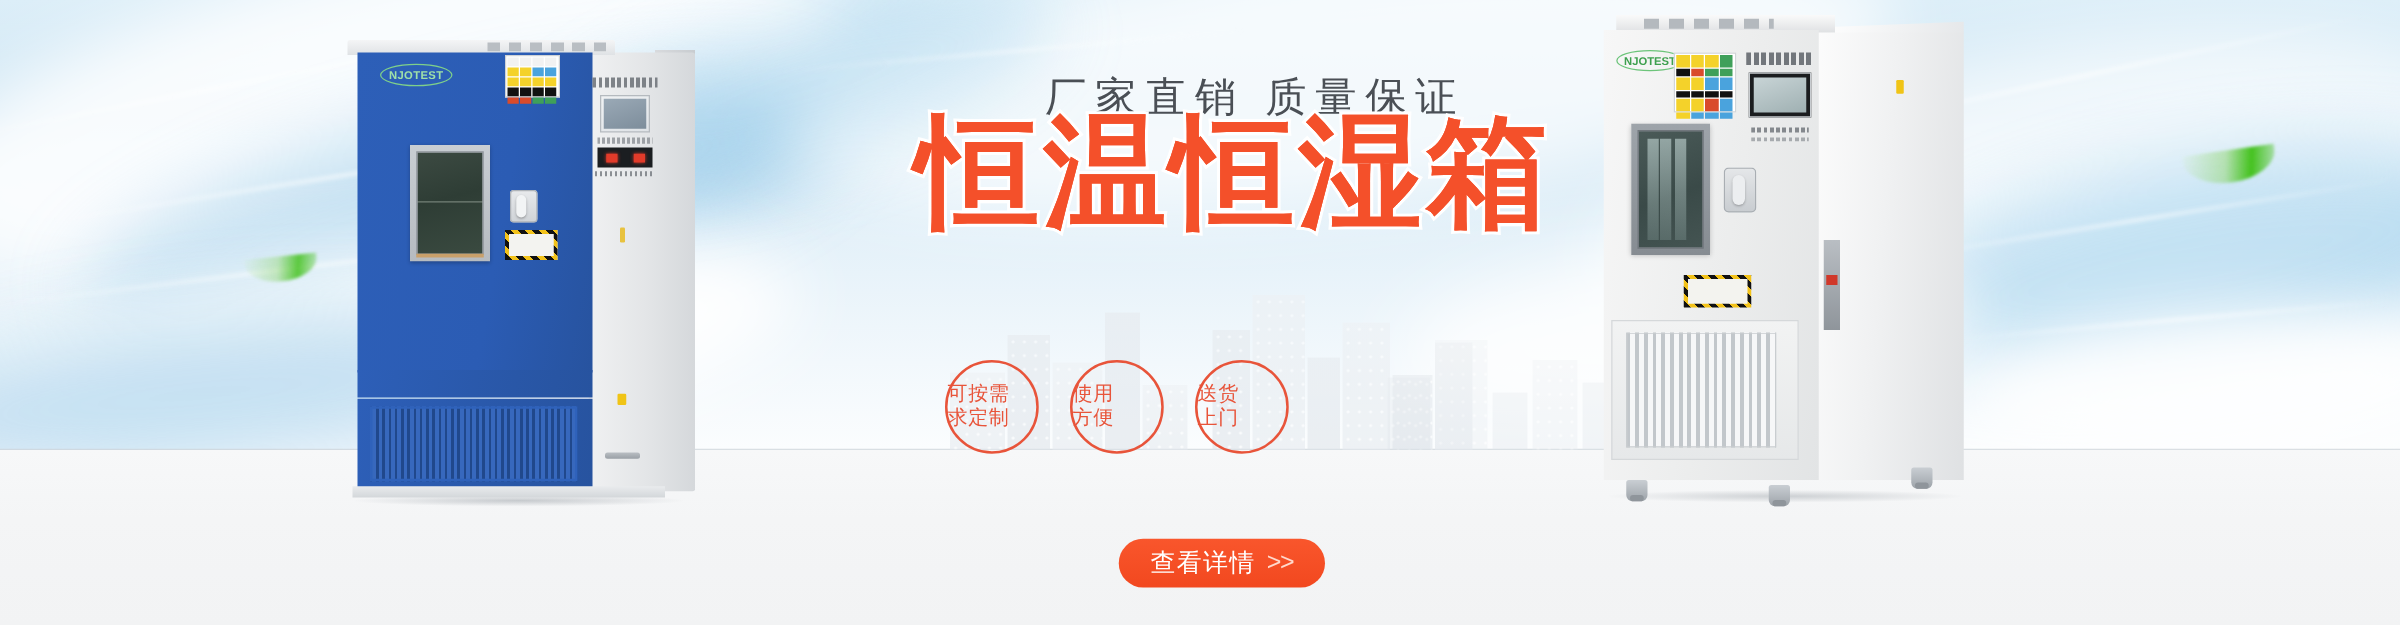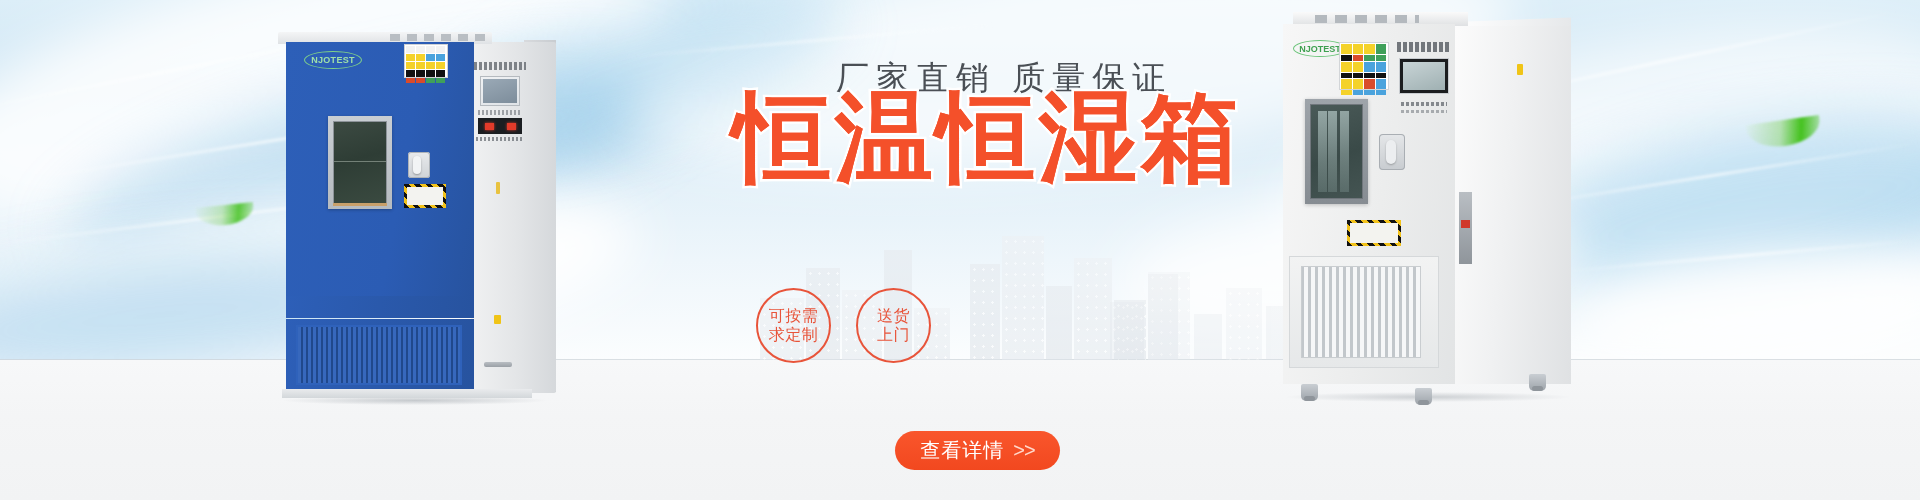--- a/index.html
+++ b/index.html
@@ -56,21 +56,21 @@
     font-weight:700;letter-spacing:4px;color:#f4502a;white-space:nowrap;}
 
   .subbar{position:absolute;left:710px;top:199px;width:578px;height:39px;
     background:linear-gradient(90deg,#2e8fd6 0%,#47a5e0 38%,#3e9ddb 72%,#2f8ed4 100%);
     display:flex;align-items:center;justify-content:center;}
   .subbar span{color:#ffffff;font-size:24px;letter-spacing:1px;white-space:nowrap;}
 
   
   .circles{position:absolute;left:756px;top:288px;display:flex;gap:25px;}
   .circle{width:71px;height:71px;border-radius:50%;border:2px solid #e8543a;
-    display:flex;flex-direction:column;align-items:center;justify-content:center;
+    display:flex;flex-direction:column;justify-content:center;
     line-height:1.18;}
   .circle i{font-style:normal;color:#e8543a;font-size:16px;letter-spacing:.5px;}
 
   
   .cta{position:absolute;left:895px;top:431px;width:165px;height:39px;border-radius:20px;
     background:linear-gradient(180deg,#f9562c 0%,#f2481f 100%);
     display:flex;align-items:center;justify-content:center;gap:9px;cursor:pointer;}
   .cta b{color:#fff;font-size:20px;font-weight:400;letter-spacing:1px;}
   .cta em{color:#ffd9cc;font-size:20px;font-style:normal;letter-spacing:-1px;}
 
@@ -435,20 +435,24 @@
   <div class="headline">恒温恒湿箱</div>
   <div class="headline-front">恒温恒湿箱</div>
 
 
   <div class="circles">
     <div class="circle">
       <i>可按需</i>
       <i>求定制</i>
     </div>
     <div class="circle">
+      <i>使用</i>
+      <i>方便</i>
+    </div>
+    <div class="circle">
       <i>送货</i>
       <i>上门</i>
     </div>
   </div>
 
   <div class="cta">
     <b>查看详情</b>
     <em>&gt;&gt;</em>
   </div>
 

